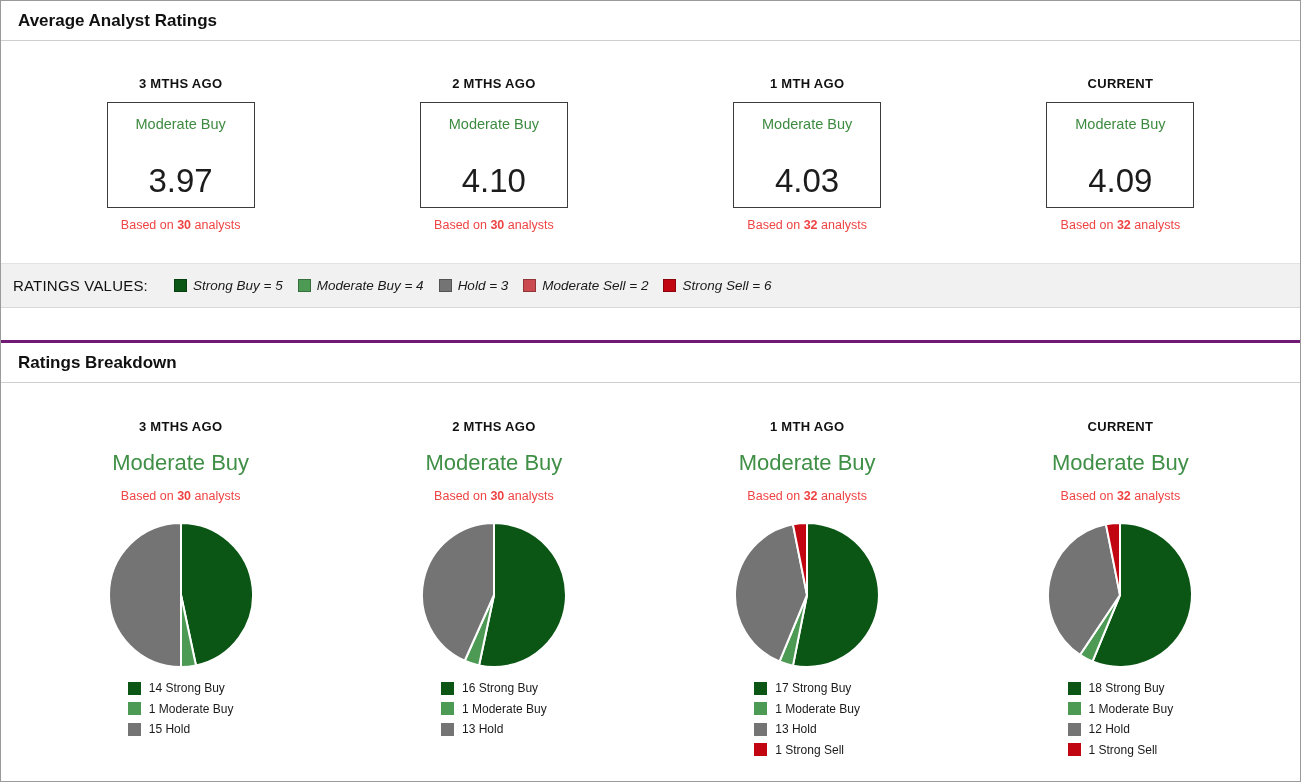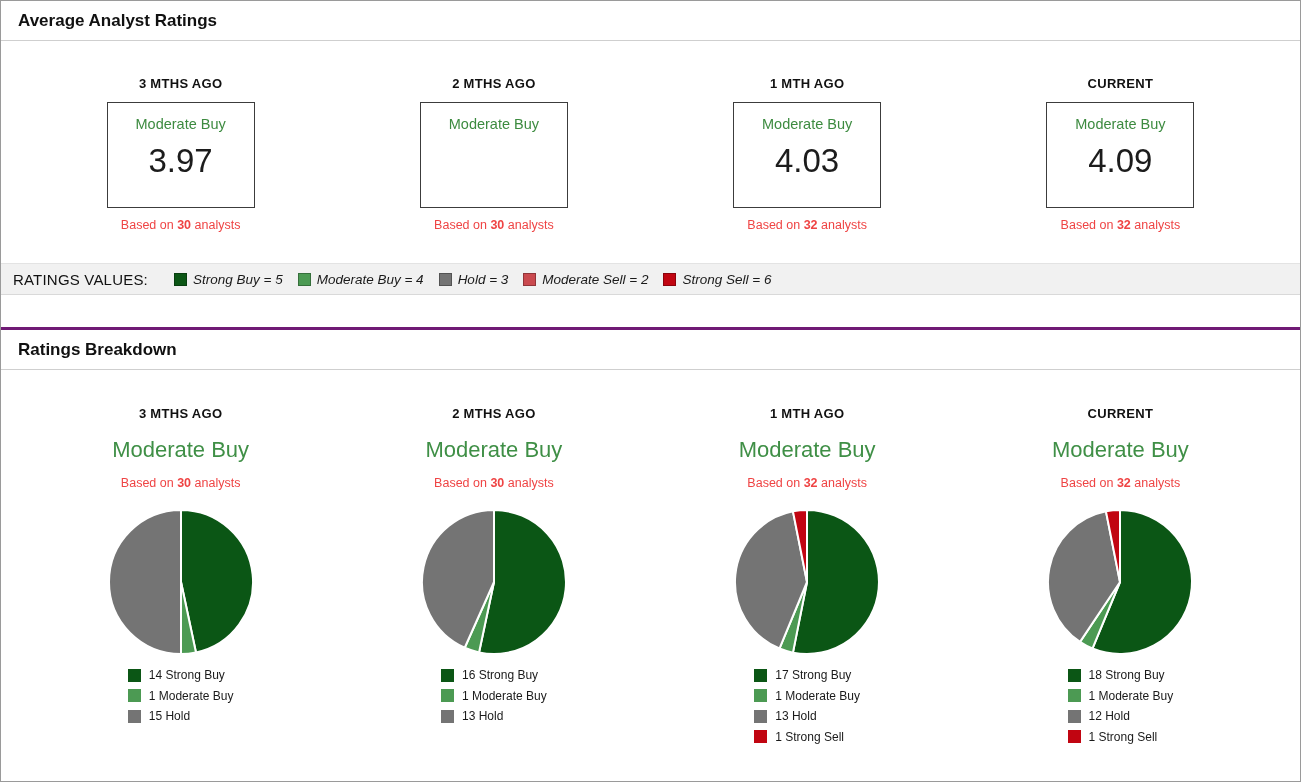--- a/index.html
+++ b/index.html
@@ -32,33 +32,33 @@
     width:148px; height:106px;
     margin:0 auto;
     border:1px solid #3c3c3c;
     padding-top:13px;
   }
   .rating-consensus {
     font-size:14.5px; color:#3d8b40;
   }
   .rating-value {
     font-size:33px; line-height:1; color:#1c1c1c;
-    margin-top:12px;
+    margin-top:32px;
   }
   .based-on {
     font-size:12.5px; color:#ef4444; margin-top:10px;
   }
   .based-on b { font-weight:700; }
   .avg-col { padding-bottom:31px; }
   
   .ratings-values-bar {
     background:#f1f1f1;
     border-top:1px solid #e3e3e3;
     border-bottom:1px solid #d9d9d9;
-    height:32px;
+    height:45px;
     display:flex; align-items:center;
     padding:0 12px;
   }
   .rv-label {
     font-size:15px; color:#111; margin-right:26px; letter-spacing:.2px;
   }
   .rv-item {
     display:flex; align-items:center;
     font-size:13.5px; color:#1a1a1a;
     margin-right:15px;
@@ -106,20 +106,21 @@
         <div class="rating-consensus">Moderate Buy</div>
         <div class="rating-value">3.97</div>
       </div>
       <div class="based-on"><span>Based on </span><b>30</b><span> analysts</span></div>
     </div>
 
     <div class="avg-col">
       <div class="period-label">2 MTHS AGO</div>
       <div class="rating-box">
         <div class="rating-consensus">Moderate Buy</div>
+        <div class="rating-value">4.10</div>
       </div>
       <div class="based-on"><span>Based on </span><b>30</b><span> analysts</span></div>
     </div>
 
     <div class="avg-col">
       <div class="period-label">1 MTH AGO</div>
       <div class="rating-box">
         <div class="rating-consensus">Moderate Buy</div>
         <div class="rating-value">4.03</div>
       </div>

